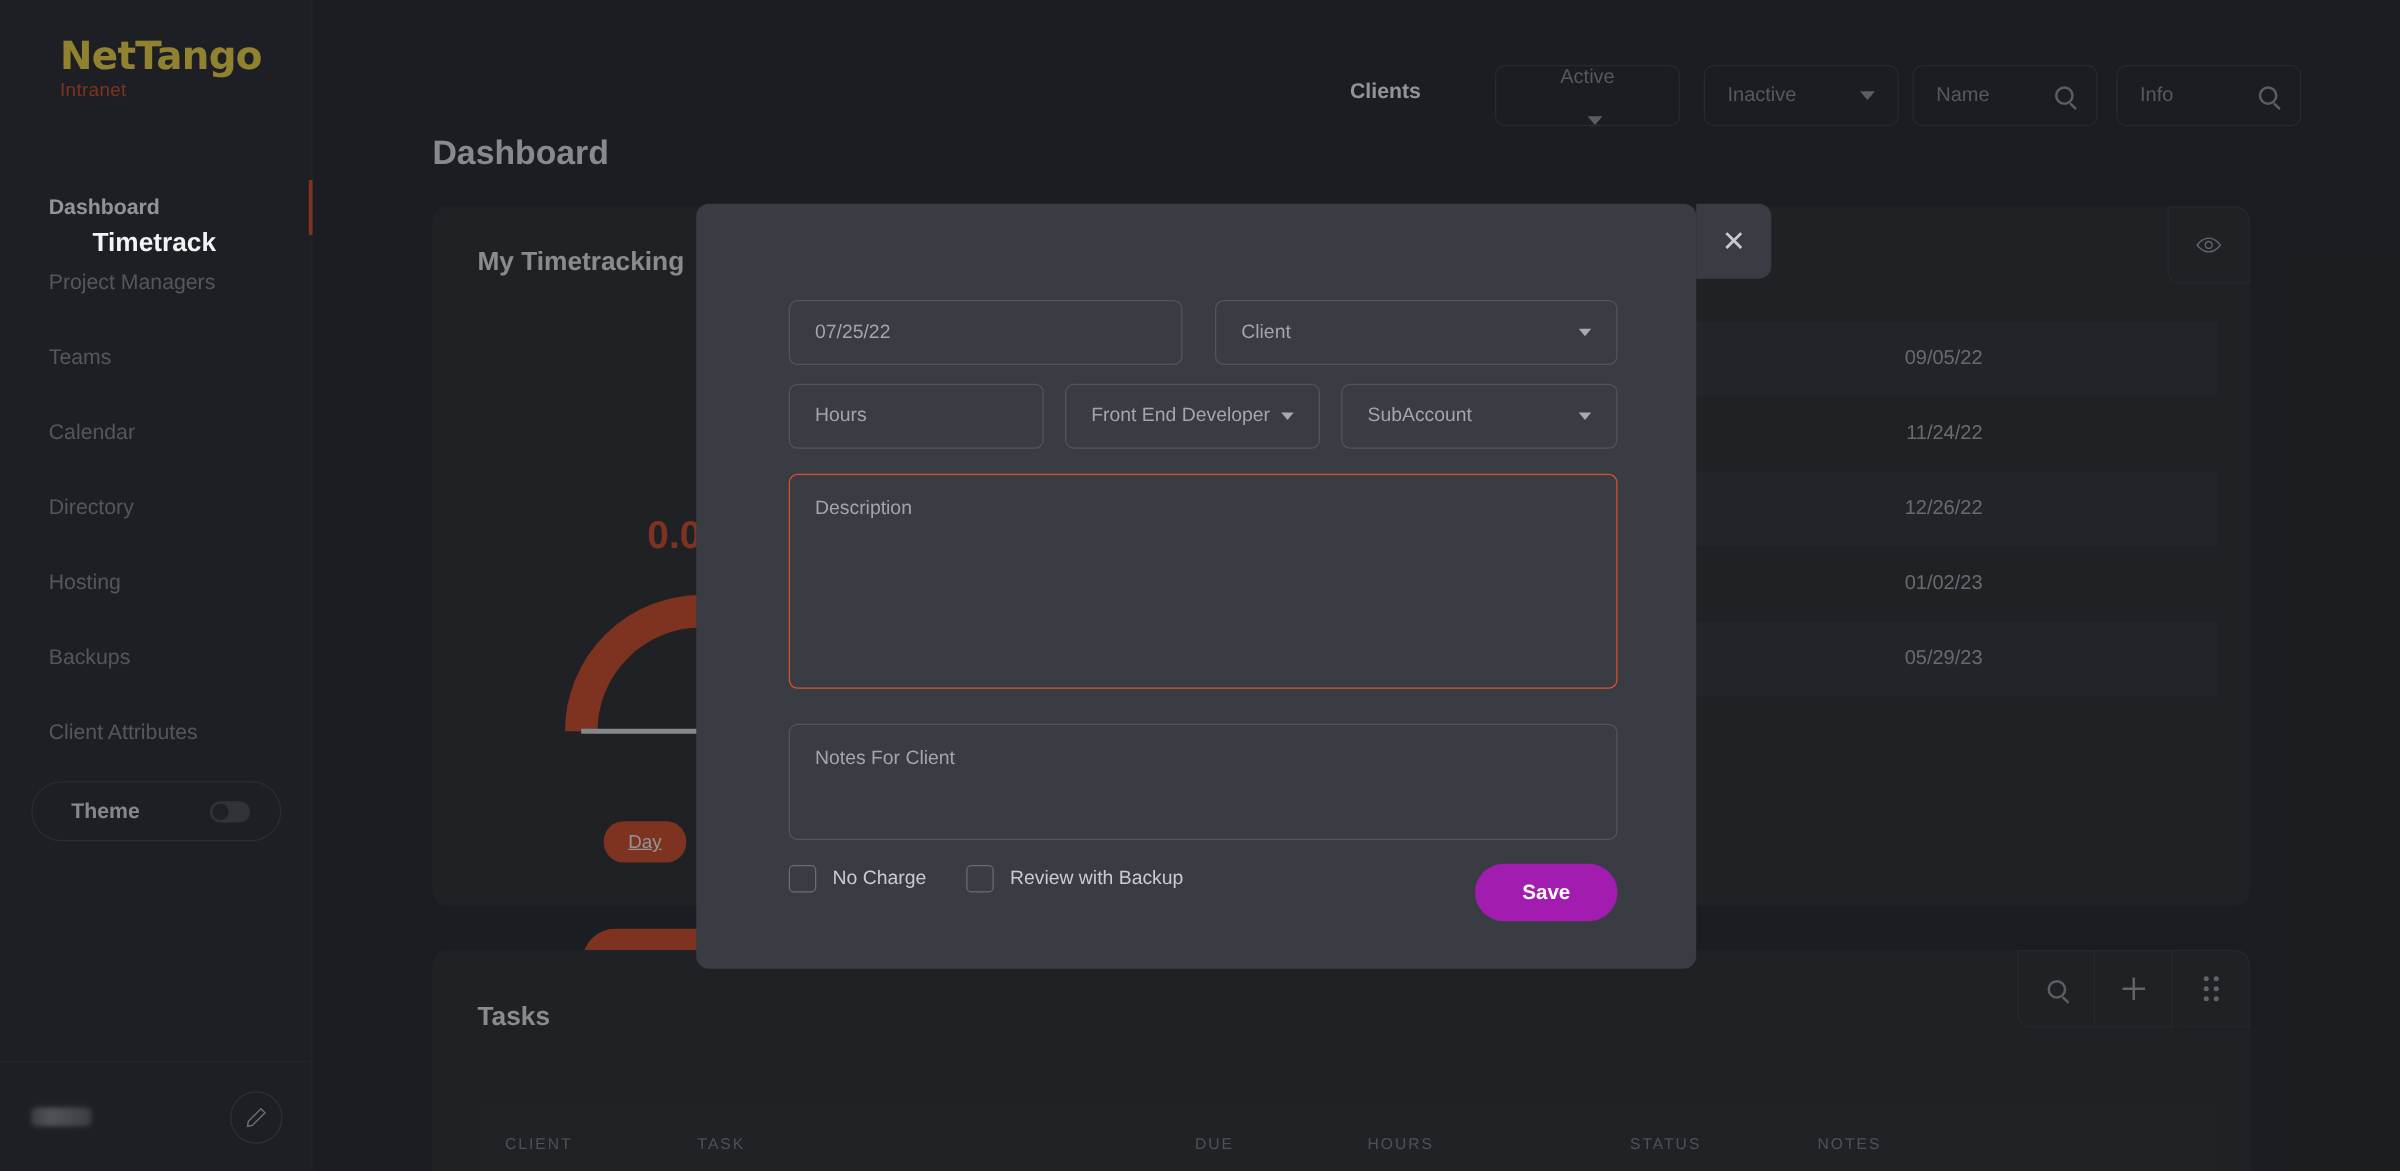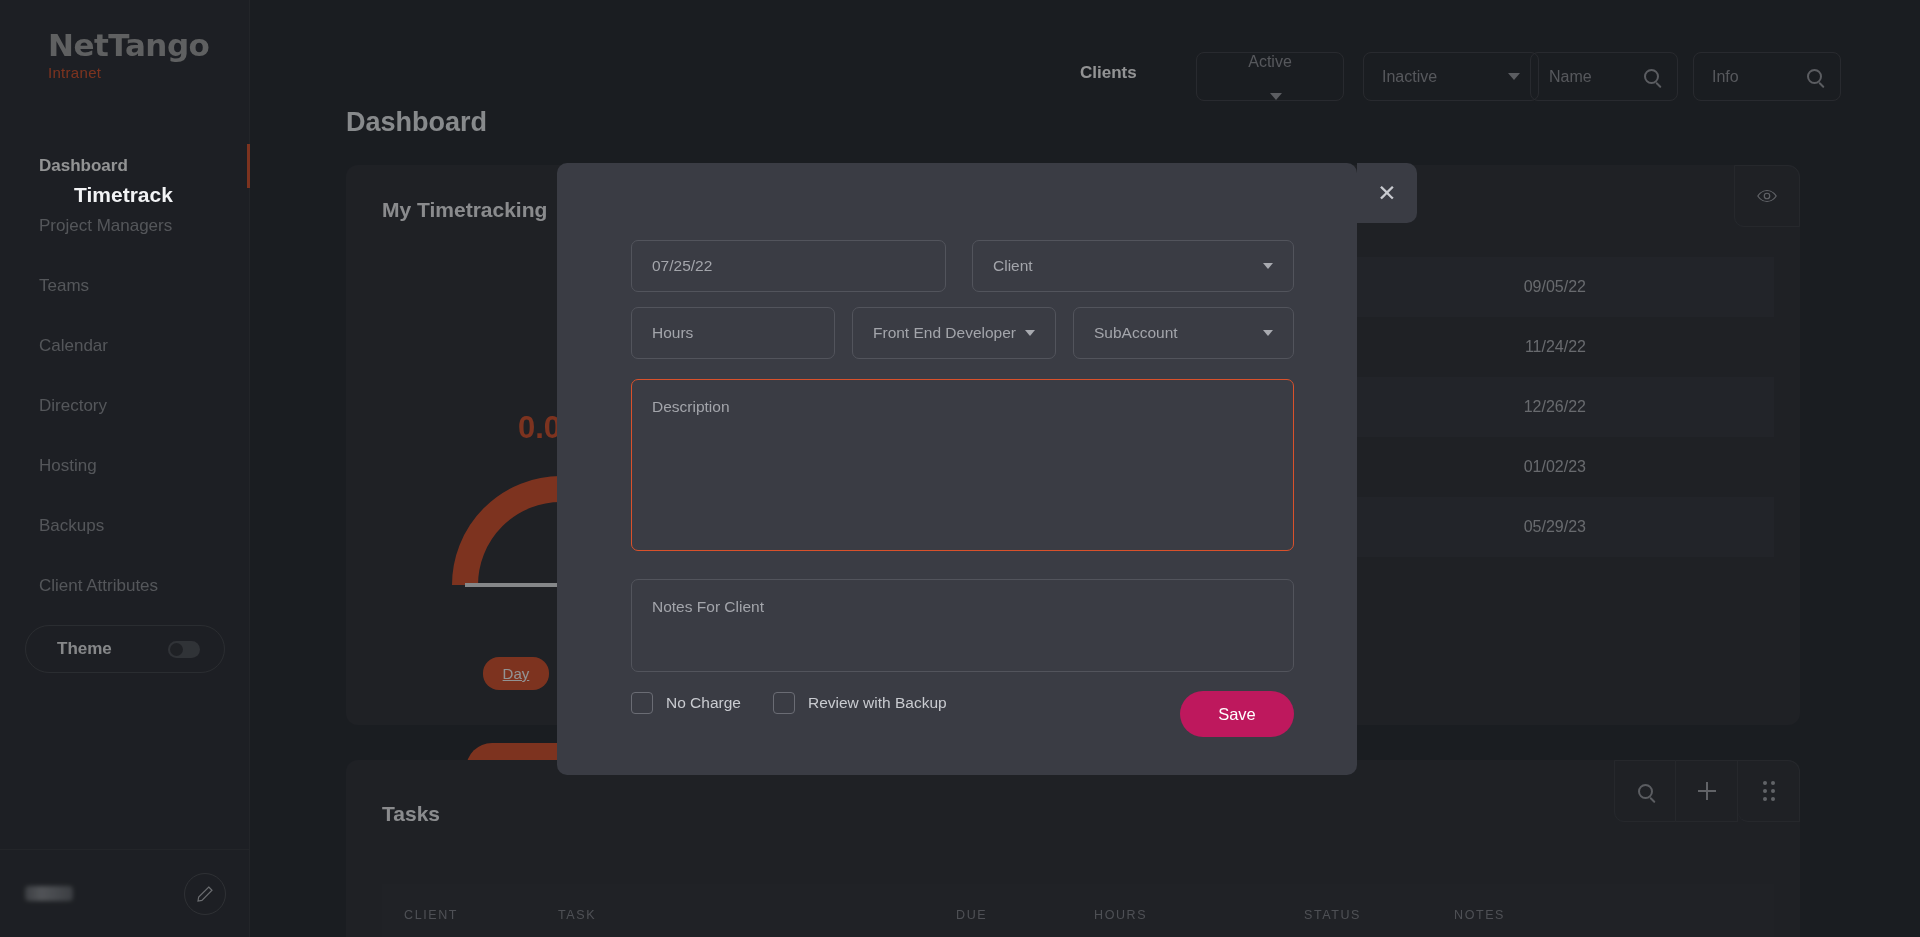--- a/index.html
+++ b/index.html
@@ -11,21 +11,21 @@
   }
   #app { position: relative; width: 1920px; height: 937px; background: #26282e; }
 
   
   #sidebar {
     position: absolute; left: 0; top: 0; width: 250px; height: 937px;
     background: #2b2d33; border-right: 1px solid #35373d;
   }
   .logo-wrap { position: absolute; left: 48px; top: 30px; }
   .logo-main {
-    font-size: 31px; font-weight: 700; color: #a3a3a3;
+    font-size: 31px; font-weight: 700; color: #fde047;
     letter-spacing: -0.5px; line-height: 1;
     font-family: "DejaVu Sans", sans-serif;
     text-align: center;
   }
   .logo-sub {
     font-size: 15px; color: #d9512b; margin-top: 3px; letter-spacing: .3px;
     font-family: "Liberation Sans", sans-serif;
   }
   .nav { position: absolute; top: 136px; left: 0; width: 250px; }
   .nav-item {
@@ -81,21 +81,21 @@
     border-radius: 8px; display: flex; align-items: center;
     padding: 0 18px; cursor: pointer; background: transparent;
   }
   .hdr-ctrl .txt { font-size: 16px; color: #92949a; flex: 1; }
   .caret {
     width: 0; height: 0; border-left: 6px solid transparent;
     border-right: 6px solid transparent; border-top: 7px solid #9b9da3;
     margin-left: 12px;
   }
   #ctrl-active   { left: 946px;  width: 148px; flex-direction: column; }
-  #ctrl-inactive { left: 1113px; width: 176px; }
+  #ctrl-inactive { left: 1113px; width: 156px; }
   #ctrl-name     { left: 1280px; width: 148px; }
   #ctrl-info     { left: 1443px; width: 148px; }
   .mag {
     width: 15px; height: 15px; border: 2px solid #9b9da3; border-radius: 50%;
     position: relative; flex: 0 0 auto; margin-left: 8px;
   }
   .mag::after {
     content: ""; position: absolute; right: -5px; bottom: -4px;
     width: 7px; height: 2px; background: #9b9da3;
     transform: rotate(45deg); border-radius: 1px;
@@ -234,22 +234,22 @@
     font-size: 15.5px; color: #a3a5ab; cursor: text;
   }
   .chk-row { position: absolute; top: 692px; left: 631px; display: flex; align-items: center; }
   .chk {
     width: 22px; height: 22px; border: 1px solid #6a6c74; border-radius: 4px;
     cursor: pointer; flex: 0 0 auto;
   }
   .chk-lbl { font-size: 15.5px; color: #c9cbd0; margin-left: 13px; margin-right: 32px; }
   #save-btn {
     position: absolute; left: 1180px; top: 691px; width: 114px; height: 46px;
-    border-radius: 23px; background: #be185d; color: #fff;
-    font-size: 16.5px; font-weight: 400; display: flex;
+    border-radius: 23px; background: #a21caf; color: #fff;
+    font-size: 16.5px; font-weight: 700; display: flex;
     align-items: center; justify-content: center; cursor: pointer;
   }
 </style>
 </head>
 <body>
 
 <div id="app">
 
   <aside id="sidebar">
     <div class="logo-wrap">

